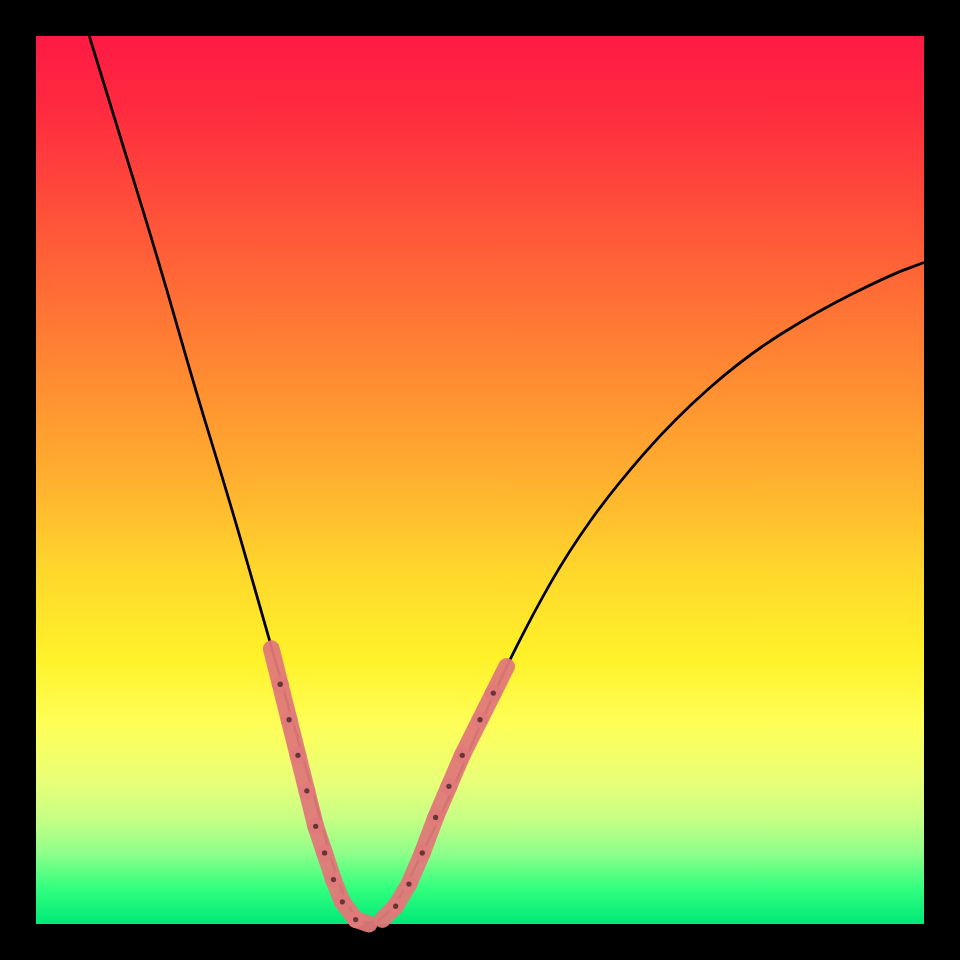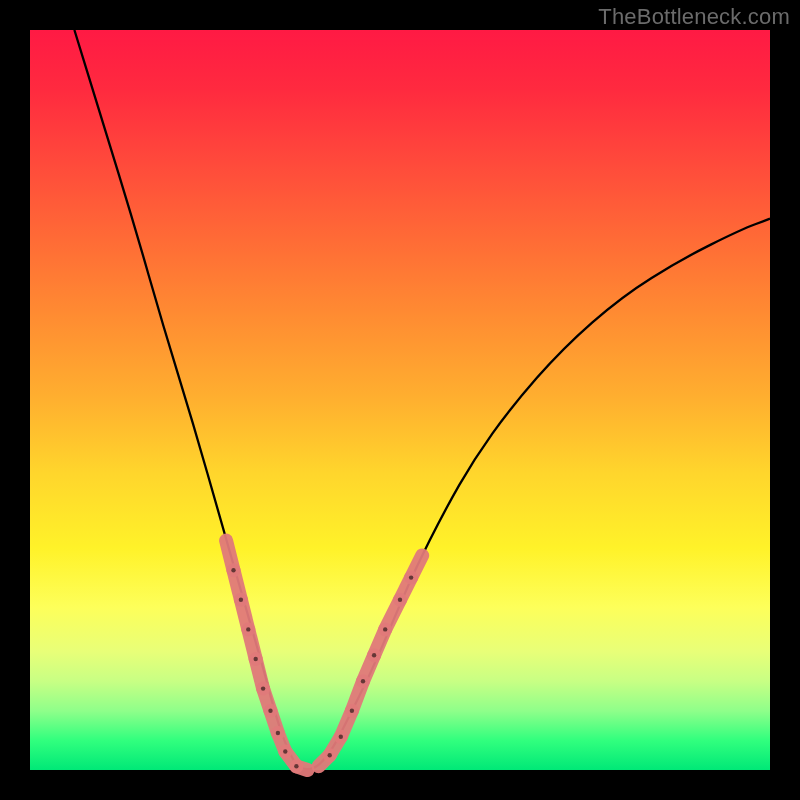--- a/index.html
+++ b/index.html
@@ -56,21 +56,20 @@
     left: 0; top: 0;
     width: 740px;
     height: 740px;
     overflow: visible;
   }
 </style>
 </head>
 <body>
 
 <div class="frame">
-  <div class="watermark">TheBottleneck.com</div>
   <div class="plot">
     <svg class="curve" viewBox="0 0 740 740" preserveAspectRatio="none">
       <g id="series-group">
           <path d="M 44.4 0 Q 44.4 0 59.2 48.10000000000002 Q 74 96.20000000000005 88.80000000000001 144.3 Q 103.60000000000001 192.39999999999998 118.4 244.2 Q 133.2 296 148 344.1 Q 162.8 392.20000000000005 177.60000000000002 444 Q 192.4 495.79999999999995 199.8 521.7 Q 207.20000000000002 547.6 214.60000000000002 573.5 Q 222 599.4 229.4 625.3 Q 236.8 651.2 240.5 666 Q 244.20000000000002 680.8 249.75 697.45 Q 255.29999999999998 714.1 260.84999999999997 725.2 Q 266.4 736.3 271.95 738.15 Q 277.5 740 283.05 738.15 Q 288.6 736.3 296 727.05 Q 303.4 717.8 310.79999999999995 703 Q 318.2 688.2 329.3 666 Q 340.40000000000003 643.8 351.5 617.9 Q 362.59999999999997 592 373.7 566.1 Q 384.8 540.2 399.6 510.6 Q 414.40000000000003 481 429.20000000000005 455.1 Q 444 429.2 462.5 403.3 Q 481 377.40000000000003 506.9 347.80000000000007 Q 532.8 318.20000000000005 562.4 292.3 Q 592 266.4 621.6 247.9 Q 651.2 229.40000000000003 680.8 214.60000000000005 Q 710.4 199.80000000000007 725.2 194.25000000000006 L 740 188.70000000000005" fill="none" stroke="#000000" stroke-width="2.3"></path>
           <line x1="196.10000000000002" y1="510.6" x2="203.50000000000003" y2="540.2" stroke="#e17a7a" stroke-width="14" stroke-linecap="round" opacity="0.95"></line>
           <line x1="203.50000000000003" y1="540.2" x2="210.89999999999998" y2="569.8" stroke="#e17a7a" stroke-width="14" stroke-linecap="round" opacity="0.95"></line>
           <circle cx="203.50000000000003" cy="540.2" r="2.2" fill="#000" opacity="0.55"></circle>
           <line x1="210.89999999999998" y1="569.8" x2="218.29999999999998" y2="599.4" stroke="#e17a7a" stroke-width="14" stroke-linecap="round" opacity="0.95"></line>
           <circle cx="210.89999999999998" cy="569.8" r="2.2" fill="#000" opacity="0.55"></circle>
           <line x1="218.29999999999998" y1="599.4" x2="225.7" y2="629" stroke="#e17a7a" stroke-width="14" stroke-linecap="round" opacity="0.95"></line>

